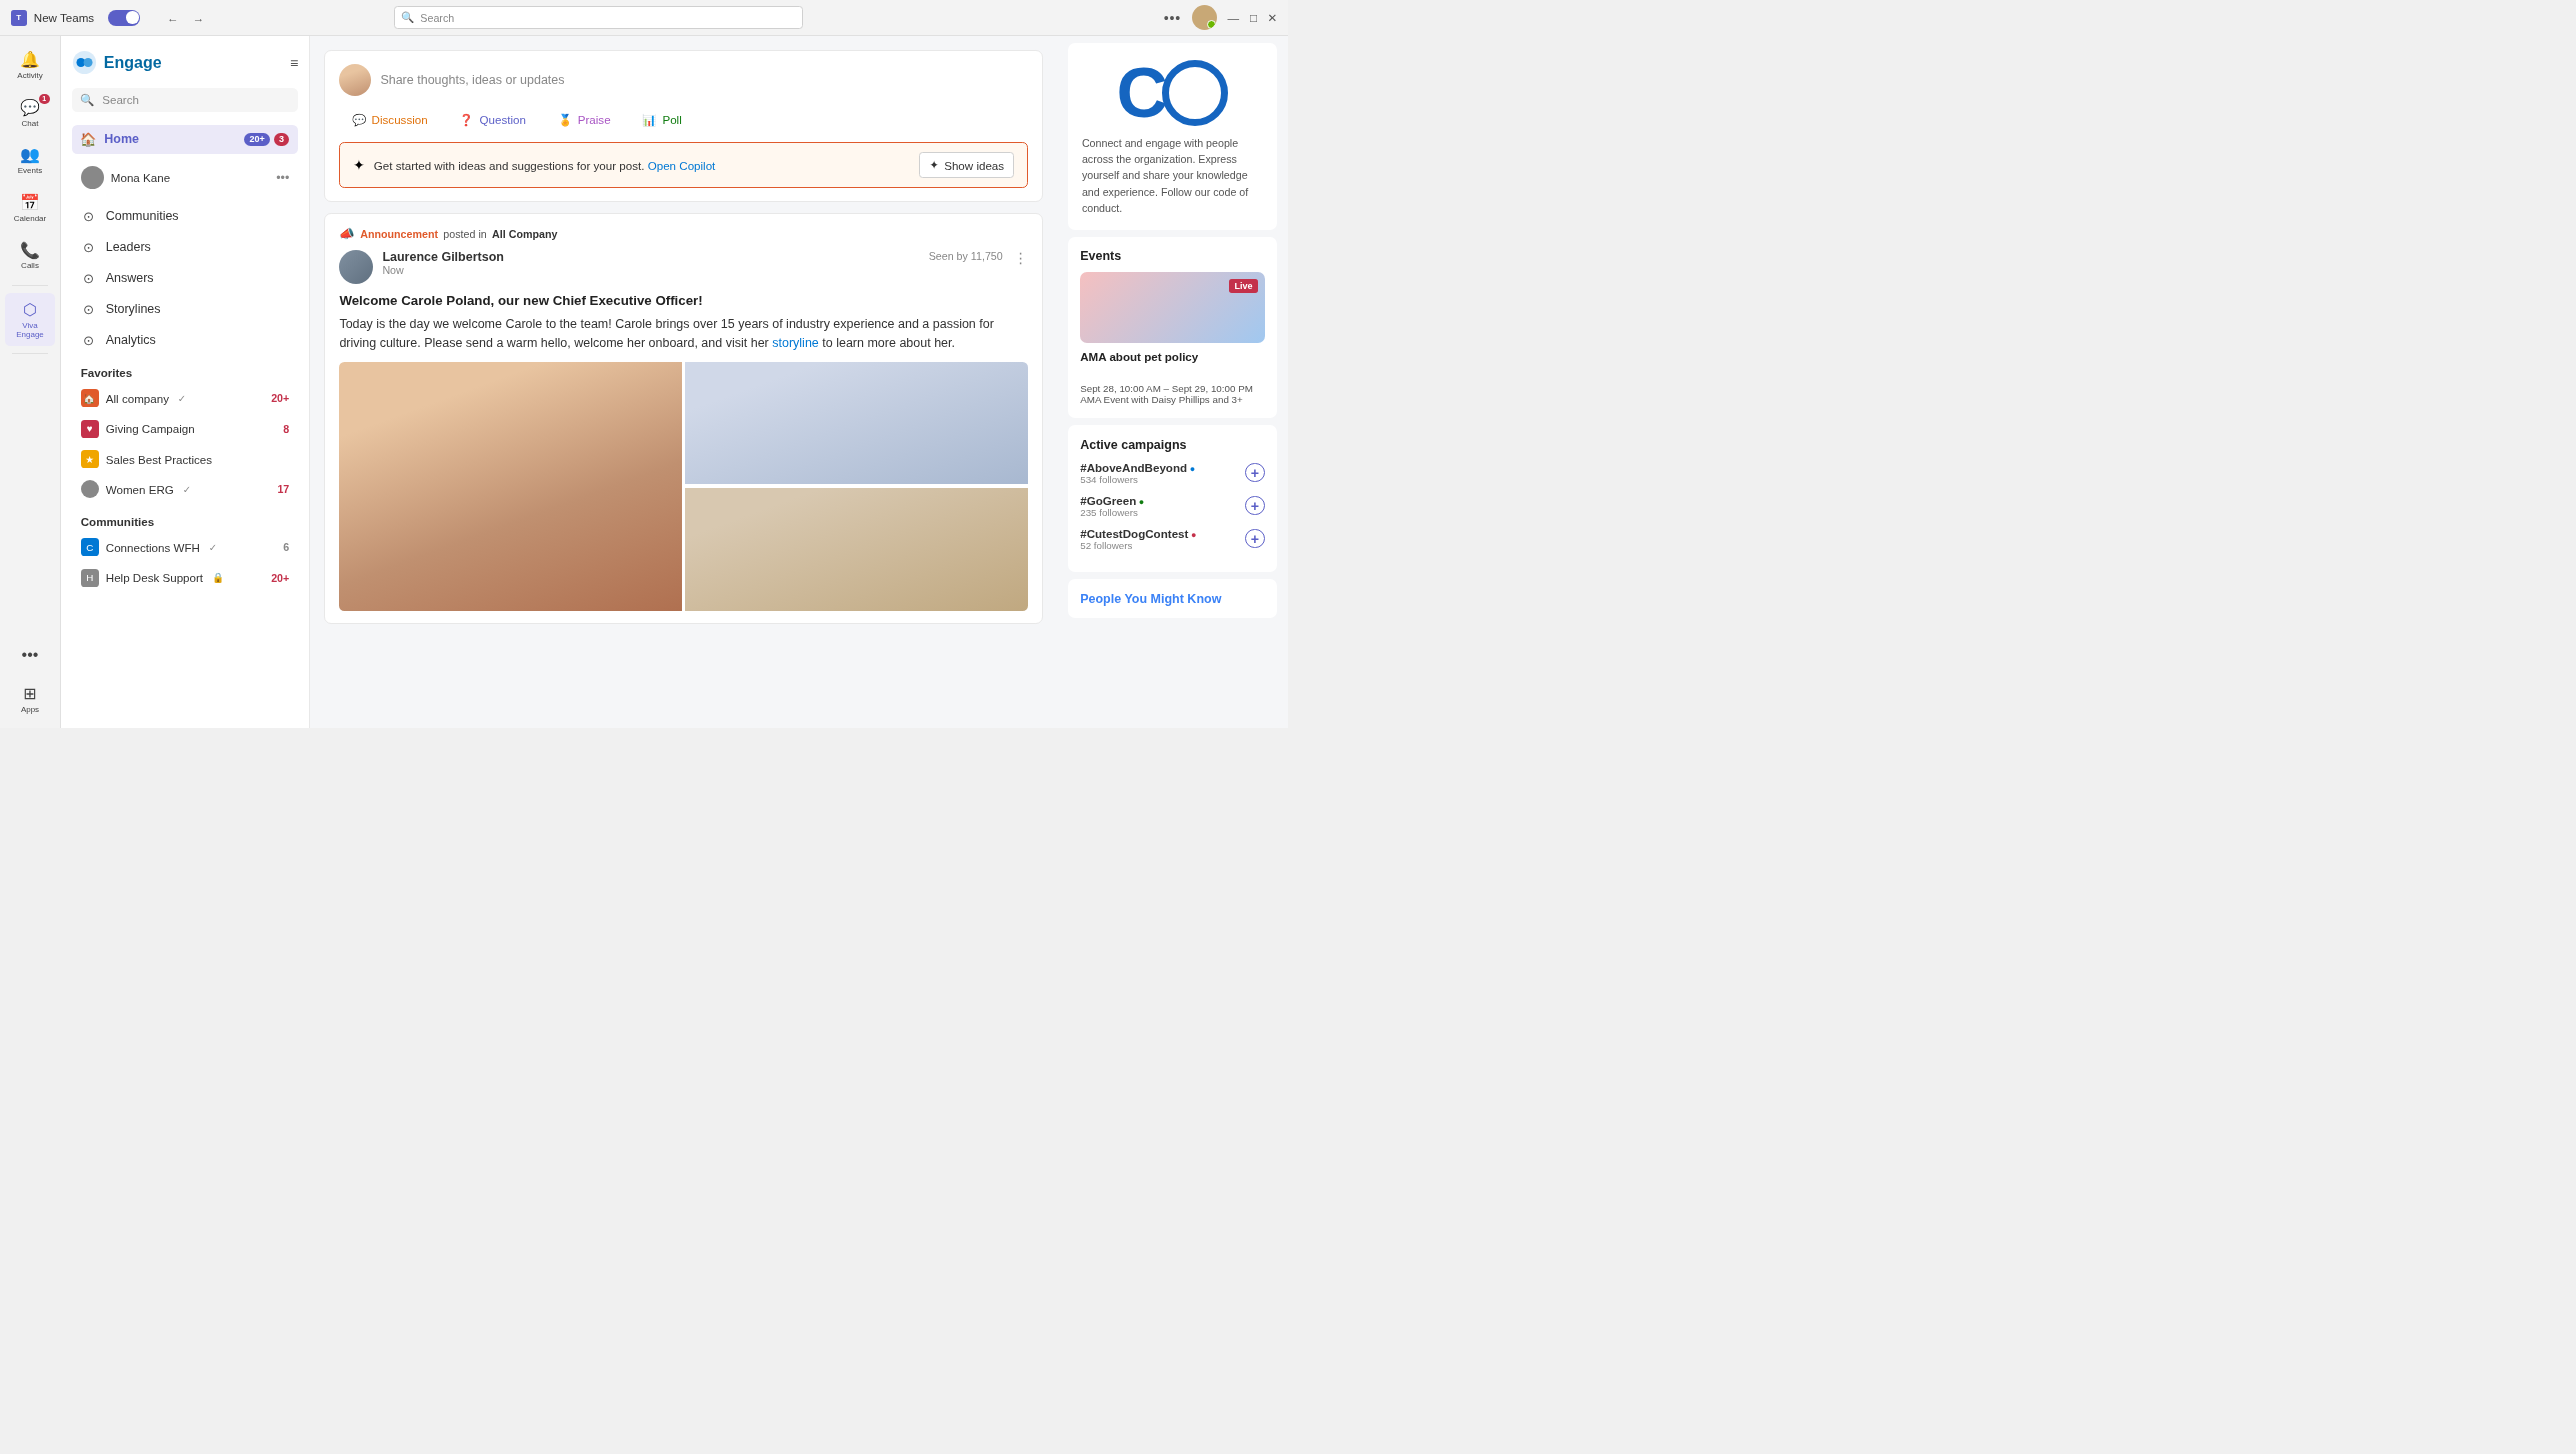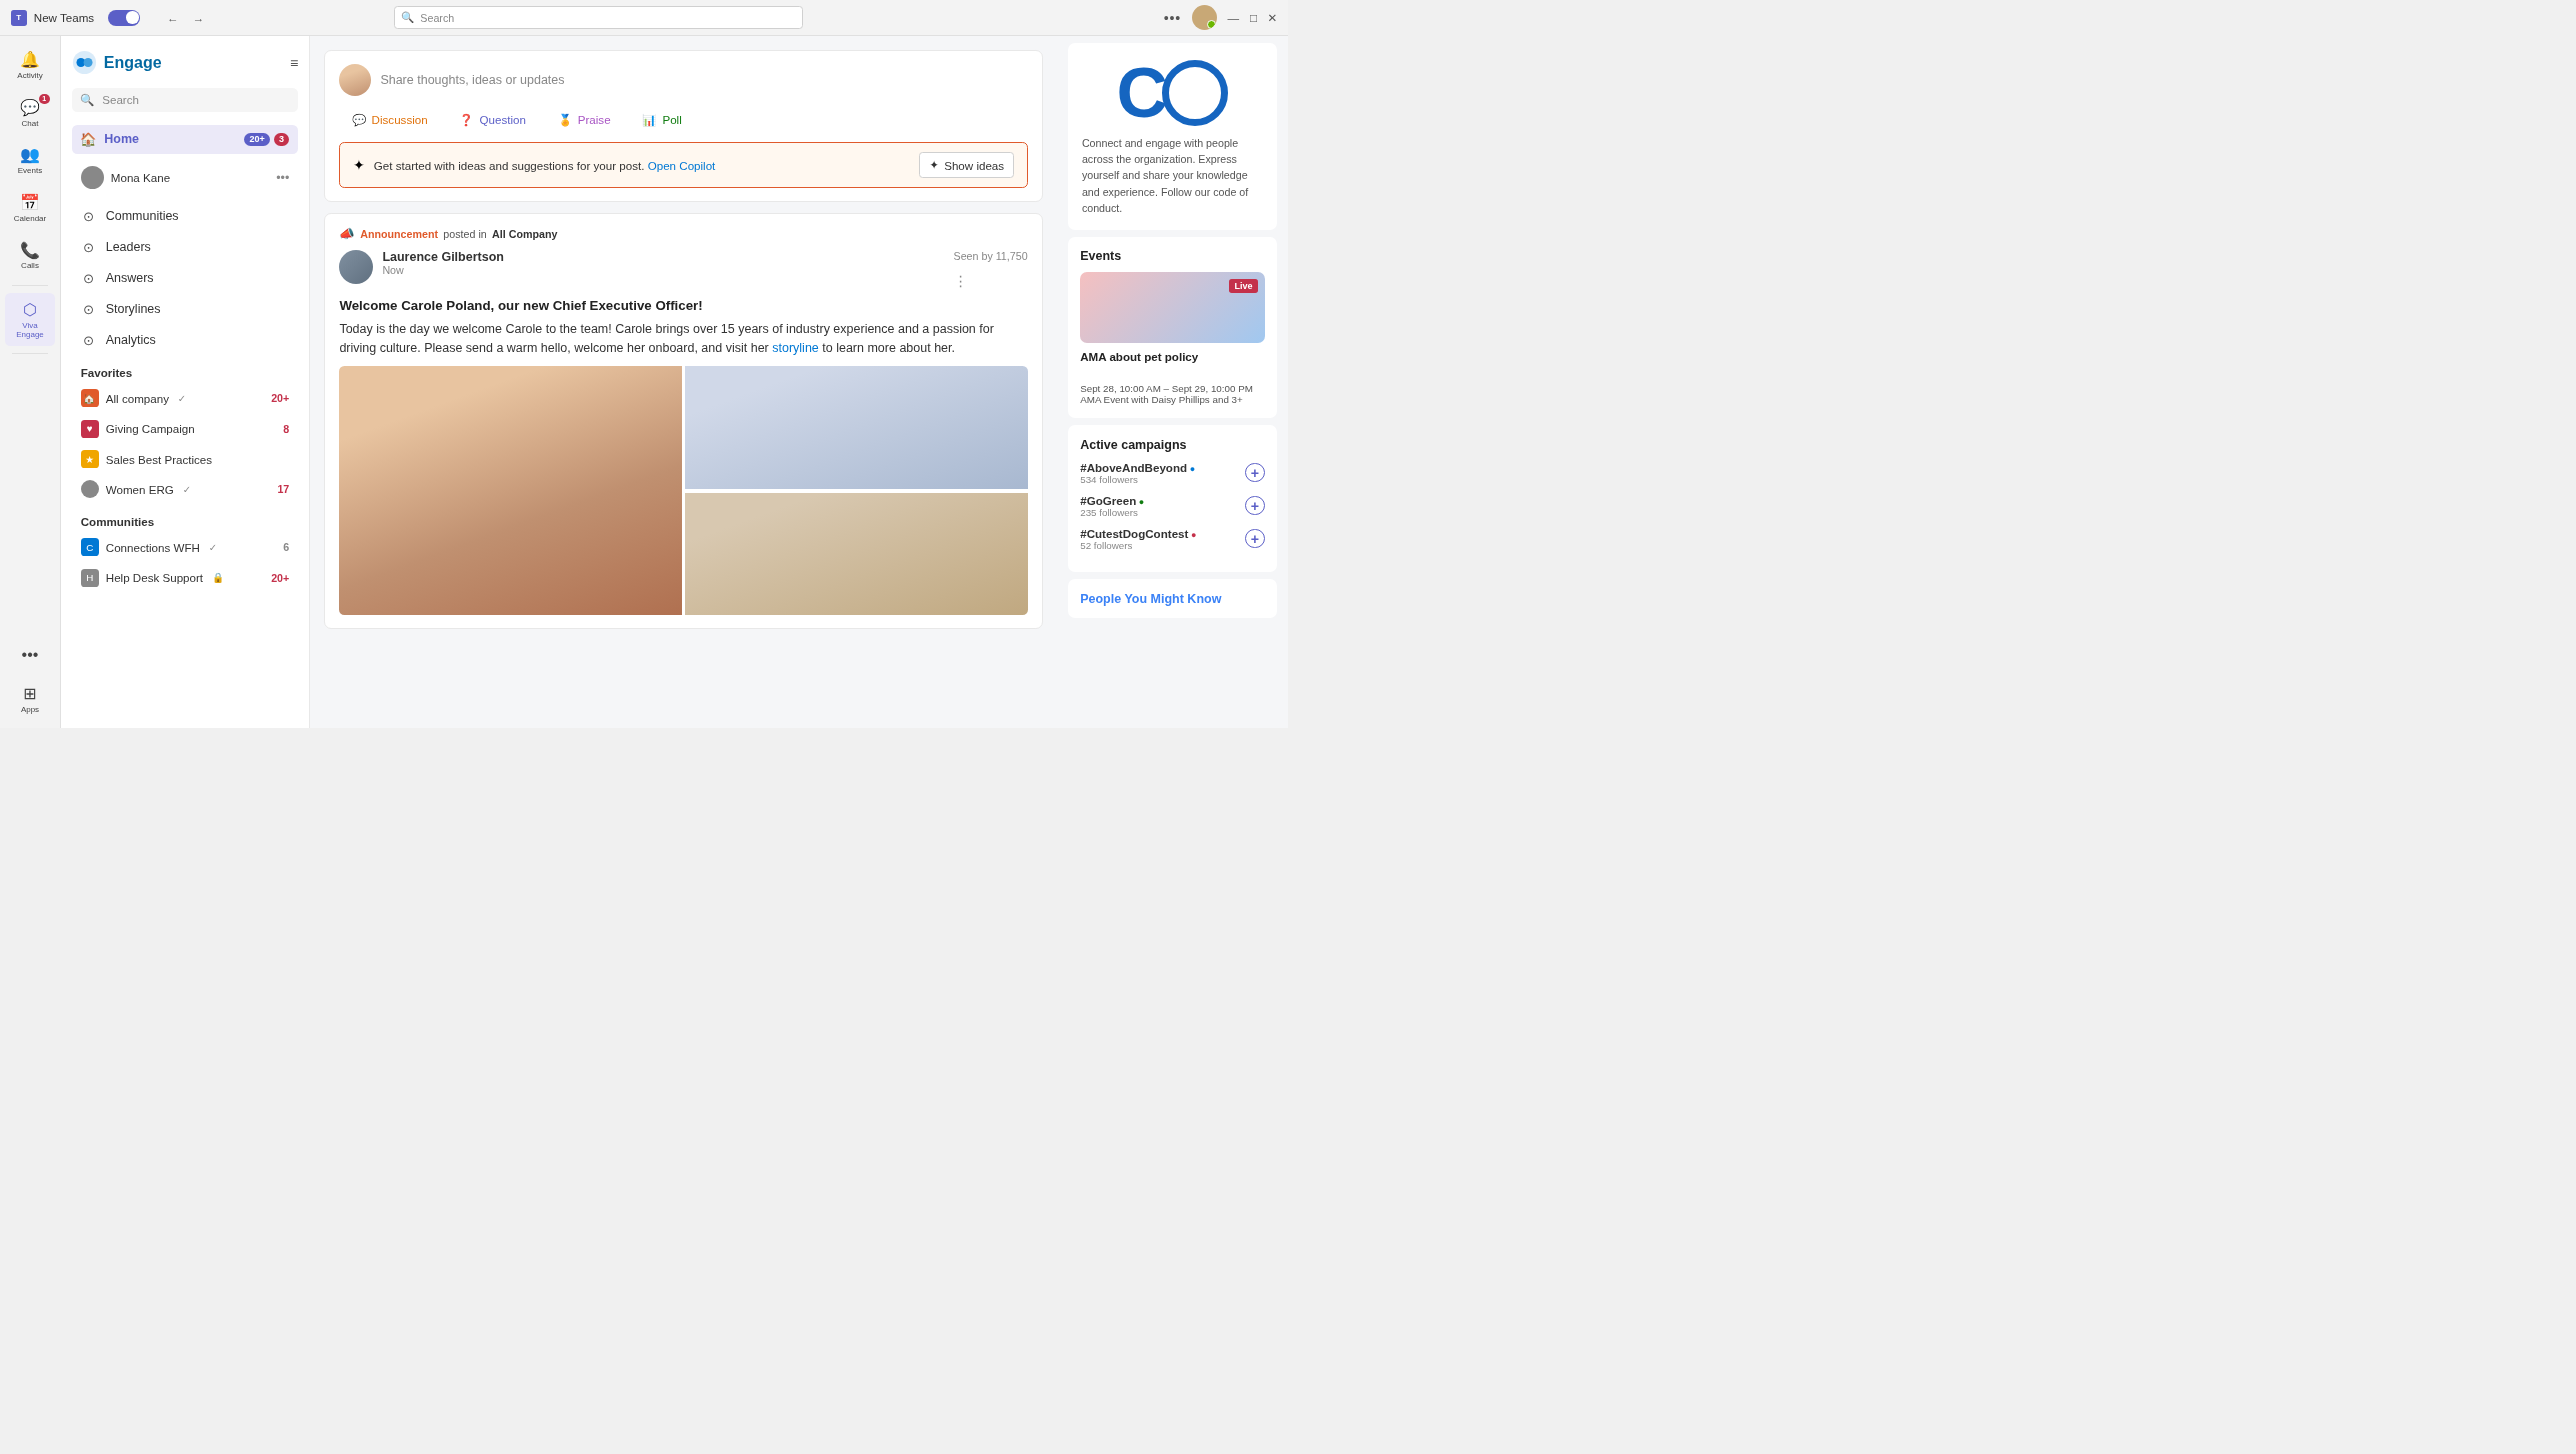--- a/index.html
+++ b/index.html
@@ -433,21 +433,21 @@
         <span class="announcement-community">All Company</span>
       </div>
       <div class="post-header">
         <div class="post-header-left">
           <div class="post-avatar" style="background:linear-gradient(135deg,#8090a0,#607080);"></div>
           <div>
             <div class="post-author">Laurence Gilbertson</div>
             <div class="post-time">Now</div>
           </div>
         </div>
-        <div style="display:flex;gap:10.7px;flex-direction:column;">
+        <div style="display:flex;gap:10.7px;">
           <span class="post-seen">Seen by 11,750</span>
           <span class="post-dots">⋮</span>
         </div>
       </div>
       <div class="post-title">Welcome Carole Poland, our new Chief Executive Officer!</div>
       <div class="post-body">
         <span>Today is the day we welcome Carole to the team! Carole brings over 15 years of industry experience and a passion for driving culture. Please send a warm hello, welcome her onboard, and visit her</span>
         <a class="copilot-link">storyline</a>
         <span>to learn more about her.</span>
       </div>

